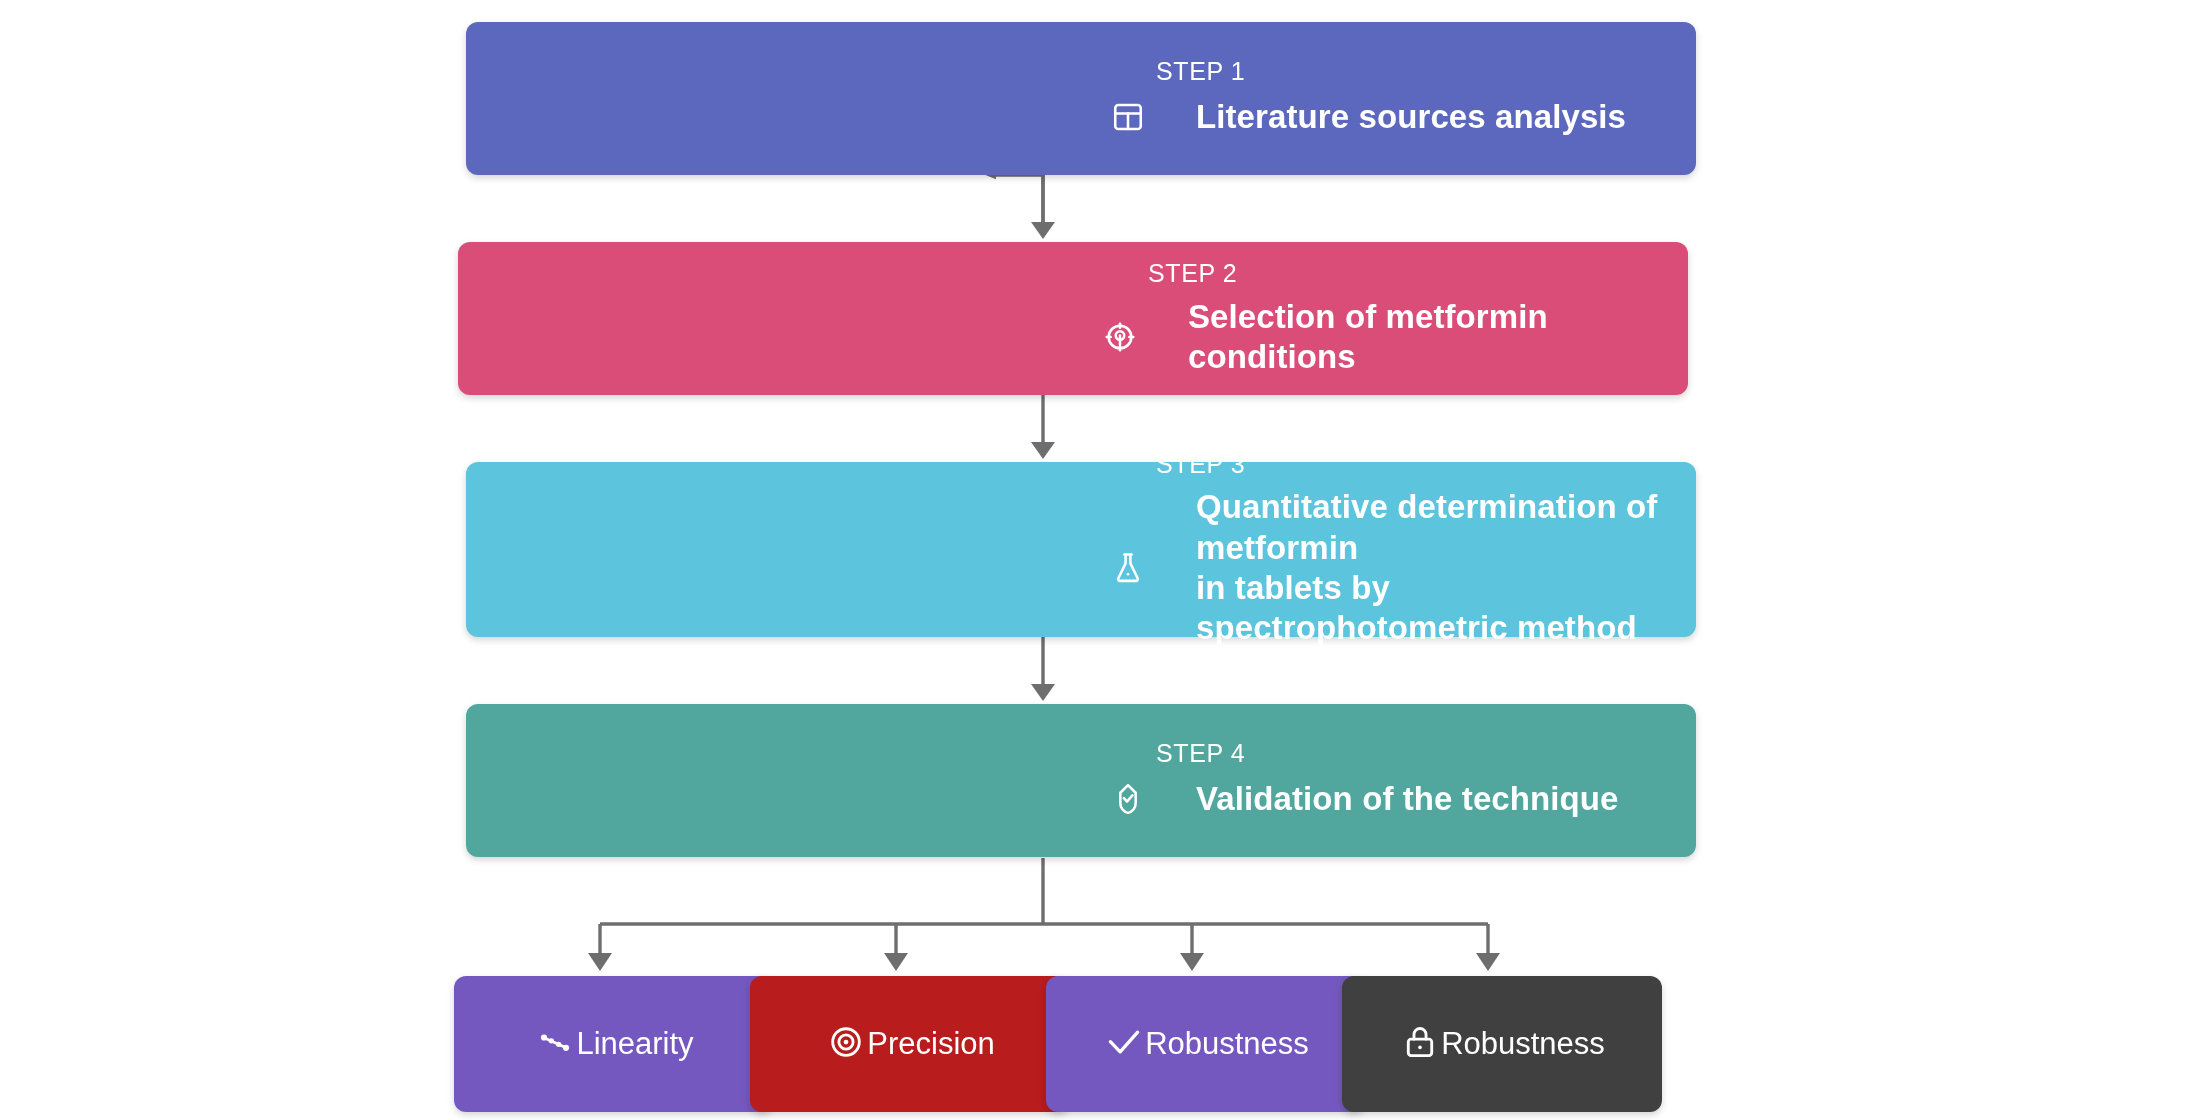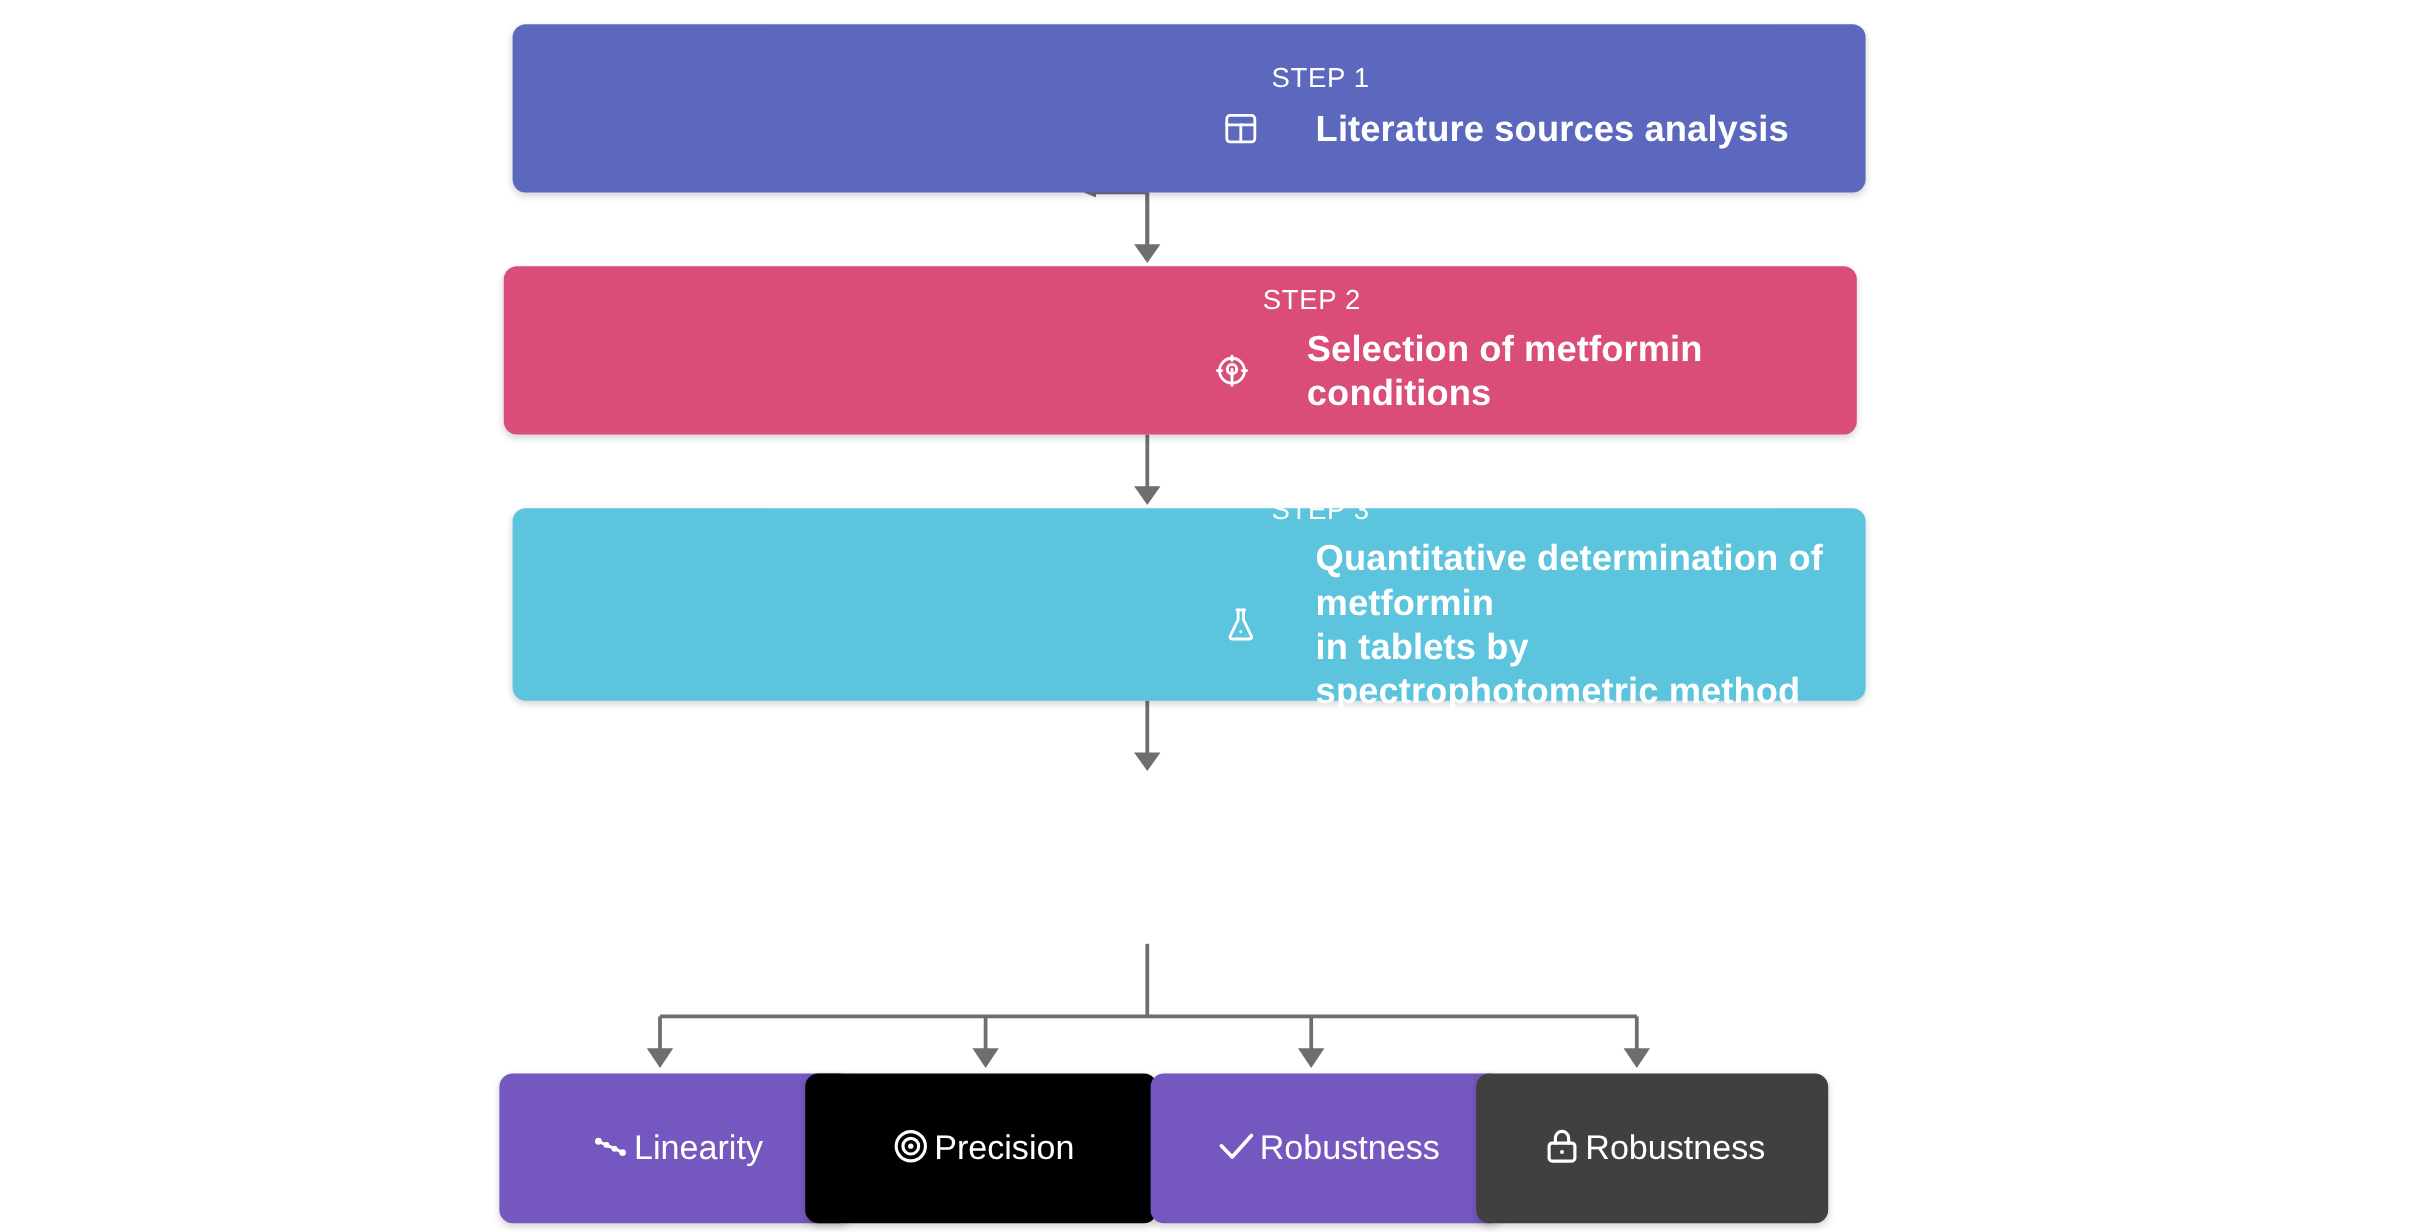--- a/index.html
+++ b/index.html
@@ -193,35 +193,49 @@
             <path d="M10.3 2.5v6.2L5.2 19.2a1.3 1.3 0 0 0 1.15 1.9h11.3a1.3 1.3 0 0 0 1.15-1.9L13.7 8.7V2.5"></path>
             <circle cx="12" cy="16.4" r="0.95" fill="#ffffff" stroke="none"></circle>
           </svg>
         </span>
         <span class="step-title">Quantitative determination of metformin
 in tablets by spectrophotometric method</span>
       </div>
     </div>
   </div>
 
+  <div class="step-box" style="left:466px; top:704px; width:1230px; height:153px; background:#51a79e;">
+    <div class="step-inner">
+      <div class="step-label">STEP 4</div>
+      <div class="step-titlerow">
+        <span class="step-icon">
+          <svg viewBox="0 0 24 24" width="34" height="34" fill="none" stroke="#ffffff" stroke-width="1.8" stroke-linecap="round" stroke-linejoin="round">
+            <path d="M12 2.2 6.6 7.6v7.2A7 7 0 0 0 12 21.8a7 7 0 0 0 5.4-7V7.6z"></path>
+            <path d="M9.1 11.4l2.2 2.4 3.8-4.4"></path>
+          </svg>
+        </span>
+        <span class="step-title">Validation of the technique</span>
+      </div>
+    </div>
+  </div>
 
   <div class="leaf-box" style="left:454px; background:#7458bf;">
     <span class="leaf-icon">
       <svg viewBox="0 0 24 24" width="40" height="40" fill="none" stroke="#ffffff" stroke-width="1.7" stroke-linecap="round" stroke-linejoin="round">
         <line x1="5.4" y1="9.4" x2="18.6" y2="15.4"></line>
         <circle cx="5.4" cy="9.3" r="1.85" fill="#ffffff" stroke="none"></circle>
         <circle cx="9.8" cy="11.3" r="1.6" fill="#ffffff" stroke="none"></circle>
         <circle cx="14.2" cy="13.4" r="1.6" fill="#ffffff" stroke="none"></circle>
         <circle cx="18.6" cy="15.5" r="1.85" fill="#ffffff" stroke="none"></circle>
       </svg>
     </span>
     <span class="leaf-label">Linearity</span>
   </div>
 
-  <div class="leaf-box" style="left:732px; background:#000000;">
+  <div class="leaf-box" style="left:750px; background:#b91c1c;">
     <span class="leaf-icon">
       <svg viewBox="0 0 24 24" width="38" height="38" fill="none" stroke="#ffffff" stroke-width="1.8" stroke-linecap="round" stroke-linejoin="round">
         <circle cx="12" cy="12" r="8.4"></circle>
         <circle cx="12" cy="12" r="4.5"></circle>
         <circle cx="12" cy="12" r="1.5" fill="#ffffff" stroke="none"></circle>
       </svg>
     </span>
     <span class="leaf-label">Precision</span>
   </div>
 

